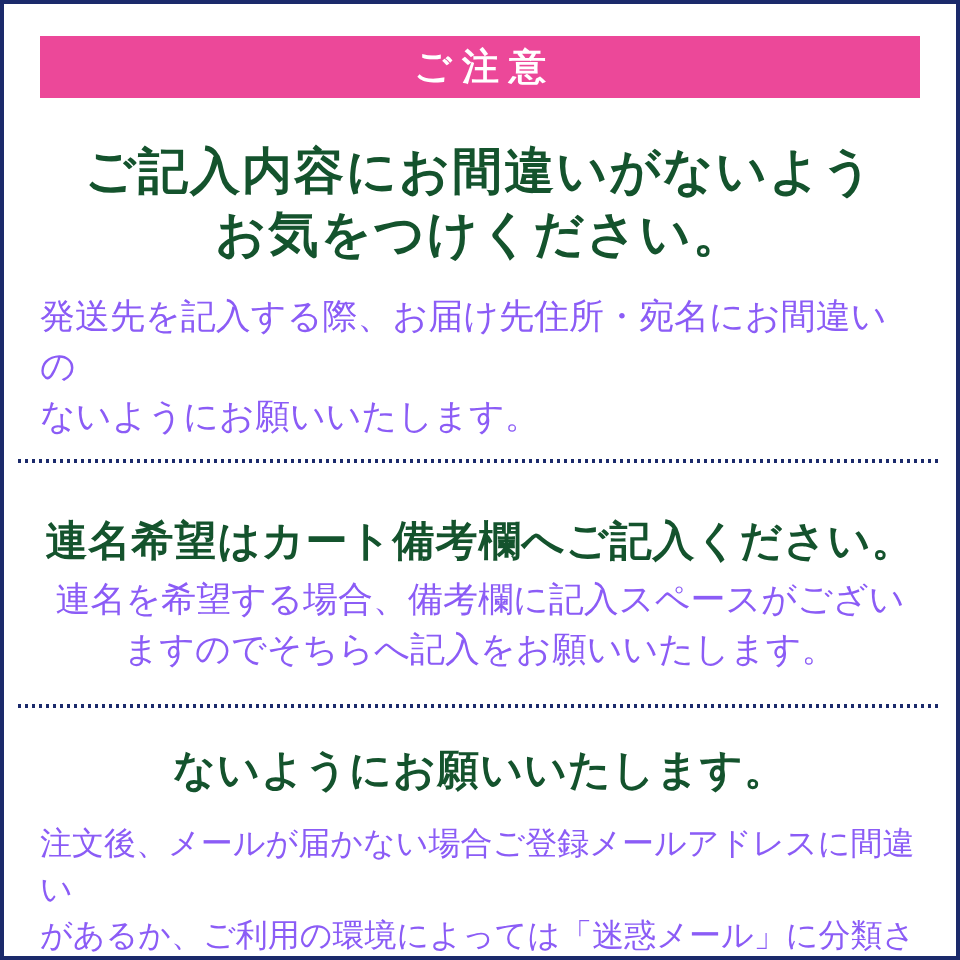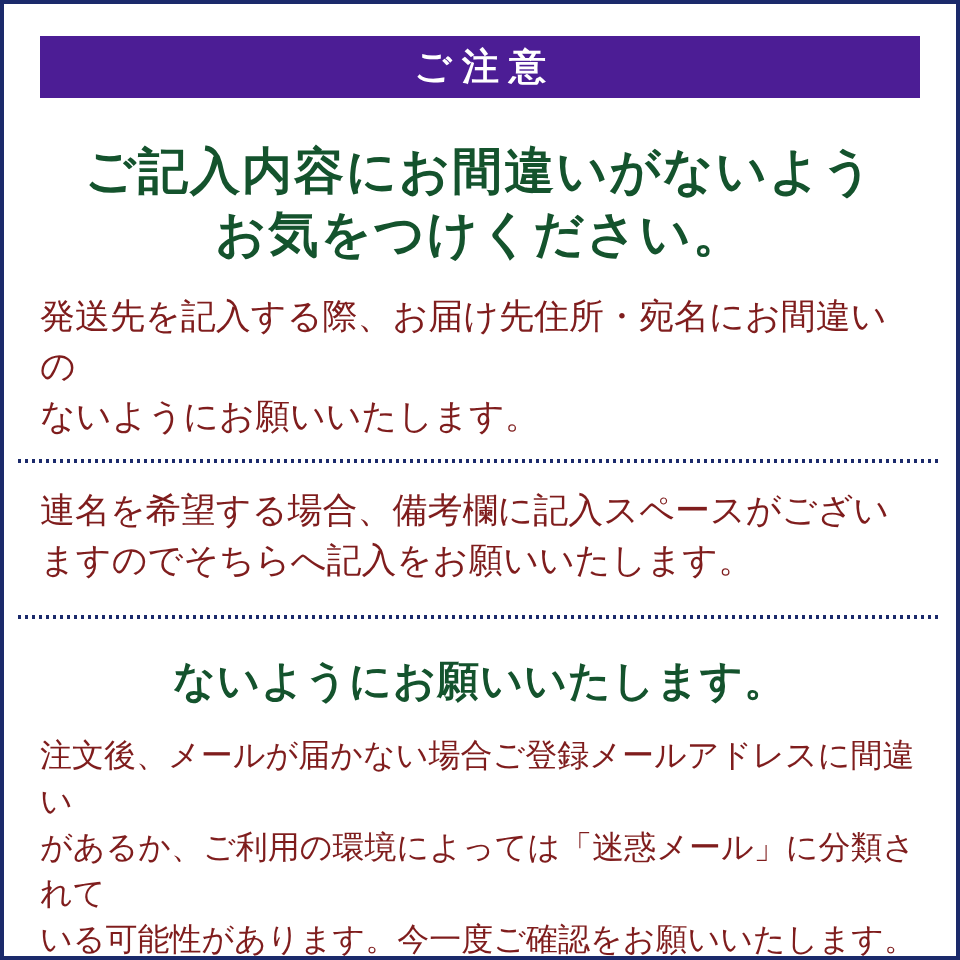--- a/index.html
+++ b/index.html
@@ -12,21 +12,21 @@
     width: 960px;
     height: 960px;
     background: #ffffff;
     border: 4px solid #1b2a6b;
     overflow: hidden;
     font-family: "Liberation Sans", sans-serif;
   }
   .title-bar {
     margin: 32px 36px 0;
     height: 62px;
-    background: #4c1d95;
+    background: #ec4899;
     color: #ffffff;
     display: flex;
     align-items: center;
     justify-content: center;
     font-size: 37px;
     font-weight: bold;
     letter-spacing: 10px;
     padding-left: 10px; 
   }
   .heading {
@@ -41,21 +41,21 @@
     letter-spacing: 2px;
     margin: 42px 20px 0;
   }
   .h-med {
     font-size: 42px;
     line-height: 1.25;
     letter-spacing: 1px;
     margin: 0 20px;
   }
   .body-text {
-    color: #7f1d1d;
+    color: #8b5cf6;
     font-size: 35px;
     line-height: 1.43;
     margin: 26px 36px 0;
     white-space: pre-line;
   }
   .body-text.small {
     font-size: 32px;
     line-height: 1.44;
     margin-top: 24px;
   }
@@ -63,21 +63,21 @@
     height: 4px;
     margin: 28px 14px 0;
     background-image: repeating-linear-gradient(
       to right,
       #1b2a6b 0, #1b2a6b 3px,
       transparent 3px, transparent 7px
     );
   }
   .divider.first { margin-top: 18px; }
   .heading.h2 { margin-top: 52px; }
-  .body-text.b2 { margin-top: 22px; }
+  .body-text.b2 { margin-top: 6px; text-align: center; }
   .divider.second { margin-top: 30px; }
   .heading.h3 { margin-top: 36px; }
 </style>
 </head>
 <body>
 
 <div class="page">
 
   <div class="title-bar">
     <span>ご注意</span>
@@ -86,20 +86,21 @@
   <section>
     <div class="heading h-large">ご記入内容にお間違いがないよう
 お気をつけください。</div>
     <div class="body-text">発送先を記入する際、お届け先住所・宛名にお間違いの
 ないようにお願いいたします。</div>
   </section>
 
   <div class="divider first"></div>
 
   <section>
+    <div class="heading h-med h2">連名希望はカート備考欄へご記入ください。</div>
     <div class="body-text b2">連名を希望する場合、備考欄に記入スペースがござい
 ますのでそちらへ記入をお願いいたします。</div>
   </section>
 
   <div class="divider second"></div>
 
   <section>
     <div class="heading h-med h3">ないようにお願いいたします。</div>
     <div class="body-text small">注文後、メールが届かない場合ご登録メールアドレスに間違い
 があるか、ご利用の環境によっては「迷惑メール」に分類されて

